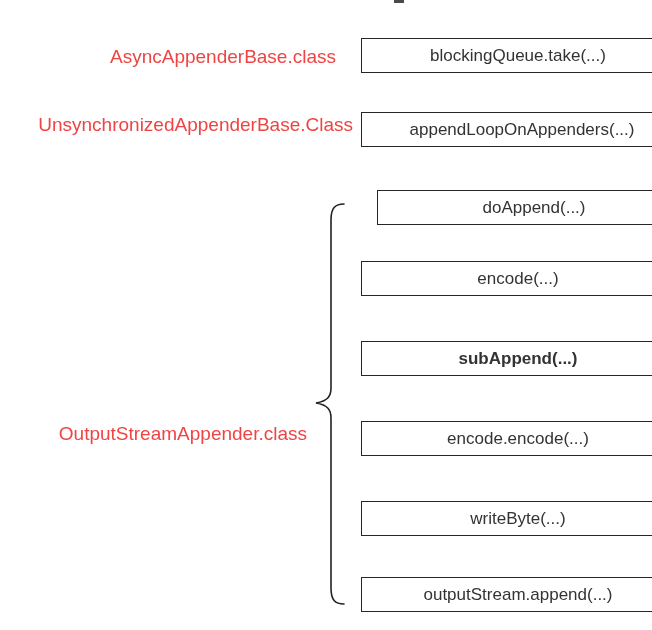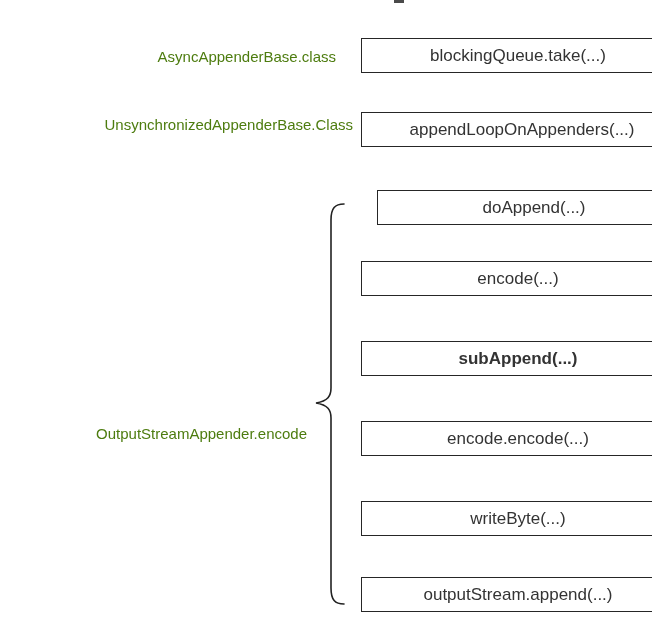--- a/index.html
+++ b/index.html
@@ -23,23 +23,23 @@
     width: 10px;
     height: 3px;
     background: #4a4a4a;
   }
   .class-label {
     position: absolute;
     left: 0;
     height: 24px;
     line-height: 24px;
     text-align: right;
-    font-size: 15px;
+    font-size: 19px;
     white-space: nowrap;
-    color: #4d7c0f;
+    color: #ef4444;
   }
   .label-async  { top: 45px;  width: 336px; }
   .label-unsync { top: 113px; width: 353px; }
   .label-output { top: 422px; width: 307px; }
   .method-box {
     position: absolute;
     left: 361px;
     width: 314px;
     height: 35px;
     border: 1.5px solid #262626;
@@ -74,21 +74,21 @@
 <div class="canvas">
 
   <div class="artifact-dash"></div>
 
   <div class="class-label label-async">AsyncAppenderBase.class</div>
   <div class="method-box box-1">blockingQueue.take(...)</div>
 
   <div class="class-label label-unsync">UnsynchronizedAppenderBase.Class</div>
   <div class="method-box box-2">appendLoopOnAppenders(...)</div>
 
-  <div class="class-label label-output">OutputStreamAppender.encode</div>
+  <div class="class-label label-output">OutputStreamAppender.class</div>
 
   <svg class="brace-svg" viewBox="0 0 52 416" xmlns="http://www.w3.org/2000/svg">
     <path d="M44,8 C35,8 31,12 31,24 L31,192 C31,200 28,205 16,207 C28,209 31,214 31,222 L31,392 C31,404 35,408 44,408" fill="none" stroke="#222222" stroke-width="1.6" stroke-linecap="round"></path>
   </svg>
 
   <div class="method-box box-3">doAppend(...)</div>
   <div class="method-box box-4">encode(...)</div>
   <div class="method-box box-5">subAppend(...)</div>
   <div class="method-box box-6">encode.encode(...)</div>
   <div class="method-box box-7">writeByte(...)</div>

